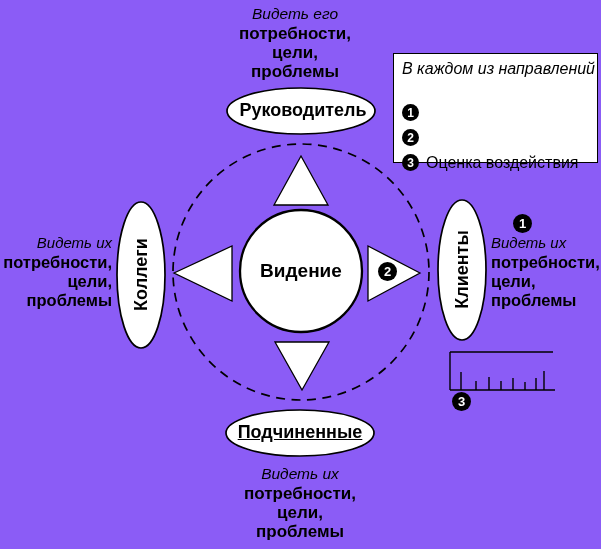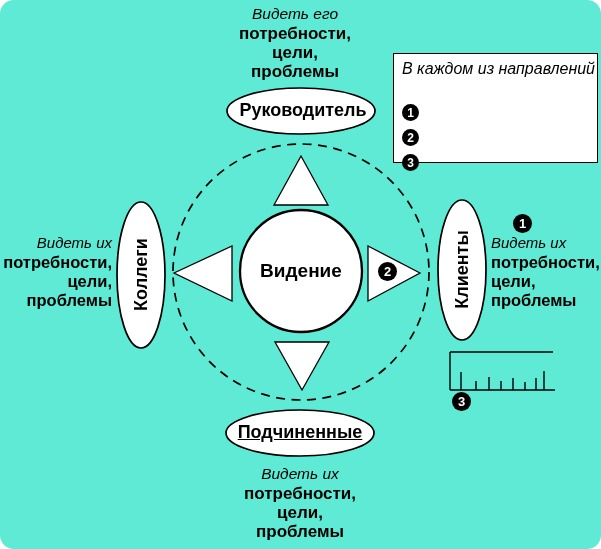--- a/index.html
+++ b/index.html
@@ -1,23 +1,22 @@
 <!DOCTYPE html>
 <html><head>
 <meta charset="utf-8">
 <style>
   html,body{margin:0;padding:0;background:#ffffff;}
   .stage{
     position:relative;
     width:601px;height:549px;
-    background:#5eead4;
+    background:#8b5cf6;
     font-family:"Liberation Sans", sans-serif;
     color:#000;
     overflow:hidden;
-    border-radius:14px;
   }
   .stage svg{position:absolute;left:0;top:0;}
   .abs{position:absolute;}
   .caption{line-height:19px;}
   .caption .lead{font-style:italic;font-size:15.5px;font-weight:400;display:block;line-height:20px;}
   .caption .ln{font-weight:700;font-size:17px;display:block;}
   .caption.small .lead{font-size:15px;}
   .caption.small .ln{font-size:16.5px;}
   .node-label{font-weight:700;font-size:18px;text-align:center;white-space:nowrap;}
   .vert{transform:rotate(-90deg);transform-origin:center center;}
@@ -85,20 +84,21 @@
   <div class="abs legend">
     <div class="legend-title">В каждом из направлений</div>
     <div class="legend-item">
       <span class="badge">1</span>
     </div>
     <div class="legend-item">
       <span class="badge">2</span>
     </div>
     <div class="legend-item">
       <span class="badge">3</span>
+      <span>Оценка воздействия</span>
     </div>
   </div>
 
   <div class="abs node-label" style="left:225px;top:100px;width:156px;">Руководитель</div>
   <div class="abs node-label" style="left:228px;top:422px;width:144px;text-decoration:underline;">Подчиненные</div>
   <div class="abs node-label vert" style="left:71px;top:264px;width:140px;">Коллеги</div>
   <div class="abs node-label vert" style="left:392px;top:259px;width:140px;">Клиенты</div>
 
   <div class="abs center-label" style="left:241px;top:260px;width:120px;">Видение</div>
 

